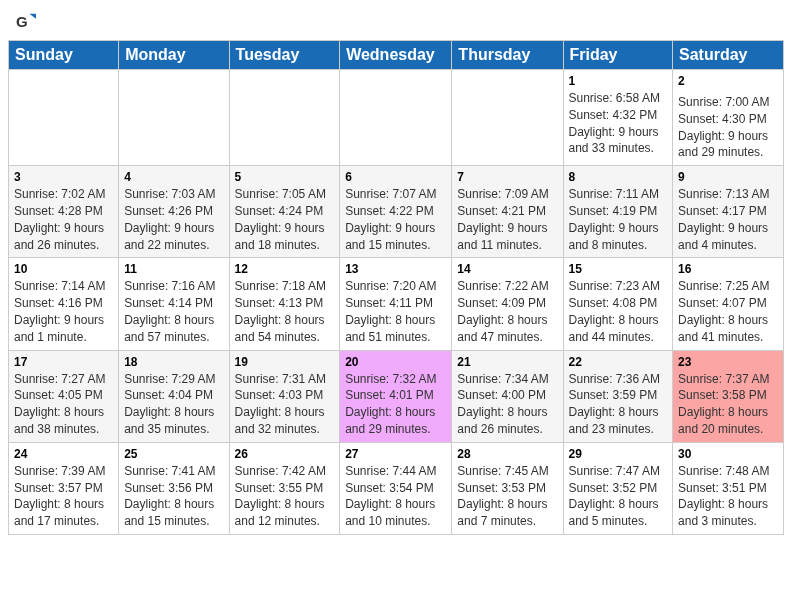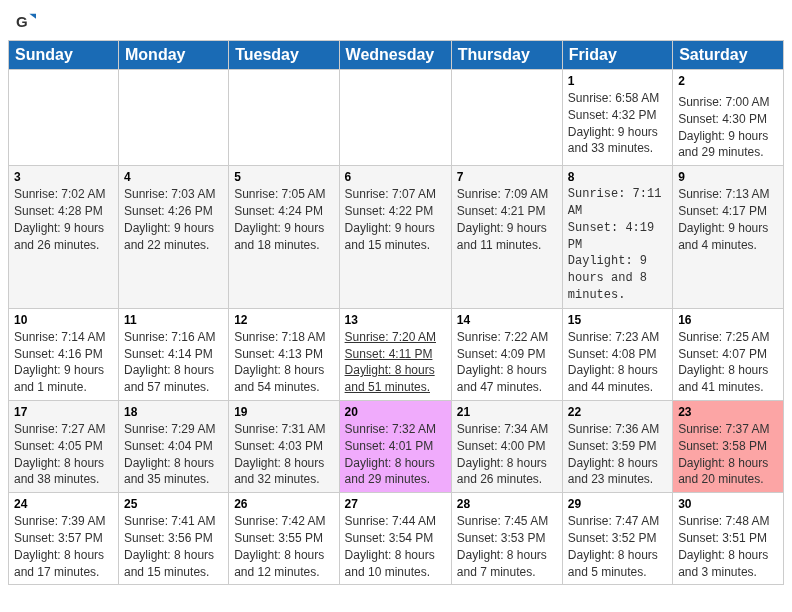--- a/index.html
+++ b/index.html
@@ -167,21 +167,21 @@
 Daylight: 9 hours and 15 minutes.</div>
         </td>
         <td style="background: rgb(245, 245, 245);">
           <span class="day-num">7</span>
           <div class="day-info" style="white-space: pre-line;">Sunrise: 7:09 AM
 Sunset: 4:21 PM
 Daylight: 9 hours and 11 minutes.</div>
         </td>
         <td style="background: rgb(245, 245, 245);">
           <span class="day-num">8</span>
-          <div class="day-info" style="white-space: pre-line; font-family: Liberation Mono, monospace;">Sunrise: 7:11 AM
+          <div class="day-info" style="white-space: pre-line;">Sunrise: 7:11 AM
 Sunset: 4:19 PM
 Daylight: 9 hours and 8 minutes.</div>
         </td>
         <td style="background: rgb(245, 245, 245);">
           <span class="day-num">9</span>
           <div class="day-info" style="white-space: pre-line;">Sunrise: 7:13 AM
 Sunset: 4:17 PM
 Daylight: 9 hours and 4 minutes.</div>
         </td>
       </tr>
@@ -199,21 +199,21 @@
 Daylight: 8 hours and 57 minutes.</div>
         </td>
         <td>
           <span class="day-num">12</span>
           <div class="day-info" style="white-space: pre-line;">Sunrise: 7:18 AM
 Sunset: 4:13 PM
 Daylight: 8 hours and 54 minutes.</div>
         </td>
         <td>
           <span class="day-num">13</span>
-          <div class="day-info" style="white-space: pre-line; text-decoration: underline;">Sunrise: 7:20 AM
+          <div class="day-info" style="white-space: pre-line;">Sunrise: 7:20 AM
 Sunset: 4:11 PM
 Daylight: 8 hours and 51 minutes.</div>
         </td>
         <td>
           <span class="day-num">14</span>
           <div class="day-info" style="white-space: pre-line;">Sunrise: 7:22 AM
 Sunset: 4:09 PM
 Daylight: 8 hours and 47 minutes.</div>
         </td>
         <td>

